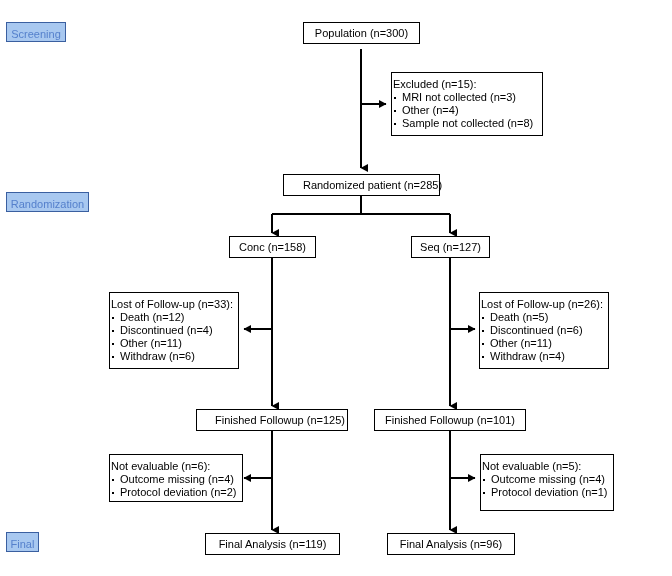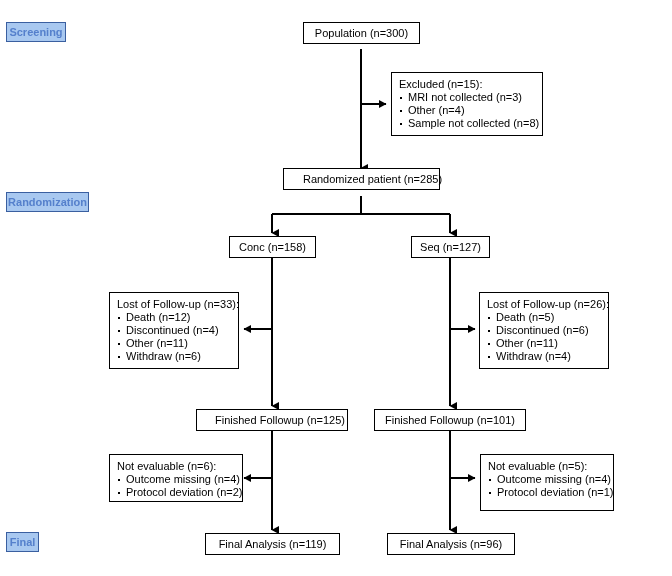--- a/index.html
+++ b/index.html
@@ -35,21 +35,21 @@
     z-index: 5;
   }
   .node.center {
     display: flex;
     align-items: center;
     justify-content: center;
     text-align: center;
     white-space: nowrap;
   }
   .node.listbox {
-    padding: 5px 6px 5px 7px;
+    padding: 5px 6px 5px 1px;
   }
   .node .head {
     display: block;
     white-space: nowrap;
   }
   .node ul {
     list-style: none;
     margin: 0;
     padding: 0;
   }
@@ -68,23 +68,23 @@
     background: #000000;
   }
   .stage {
     position: absolute;
     box-sizing: border-box;
     border: 1px solid #3a5fa0;
     background: #a8c8f0;
     color: #5580cc;
     font-size: 11px;
     line-height: 13px;
-    font-weight: bold;
+    font-weight: normal;
     display: flex;
-    align-items: center;
+    align-items: flex-end;
     justify-content: center;
     white-space: nowrap;
     z-index: 5;
   }
 </style>
 </head>
 <body>
 
 <div id="canvas">
 
@@ -144,21 +144,21 @@
 
   <div class="node listbox" style="left:391px; top:72px; width:152px; height:64px;">
     <span class="head">Excluded (n=15):</span>
     <ul>
       <li>MRI not collected (n=3)</li>
       <li>Other (n=4)</li>
       <li>Sample not collected (n=8)</li>
     </ul>
   </div>
 
-  <div class="node center" style="left:283px; top:168px; width:157px; height:22px;padding-left:22px;">
+  <div class="node center" style="left:283px; top:174px; width:157px; height:22px;padding-left:22px;">
     <span>Randomized patient (n=285)</span>
   </div>
 
   <div class="node center" style="left:229px; top:236px; width:87px; height:22px;">
     <span>Conc (n=158)</span>
   </div>
 
   <div class="node center" style="left:411px; top:236px; width:79px; height:22px;">
     <span>Seq (n=127)</span>
   </div>

